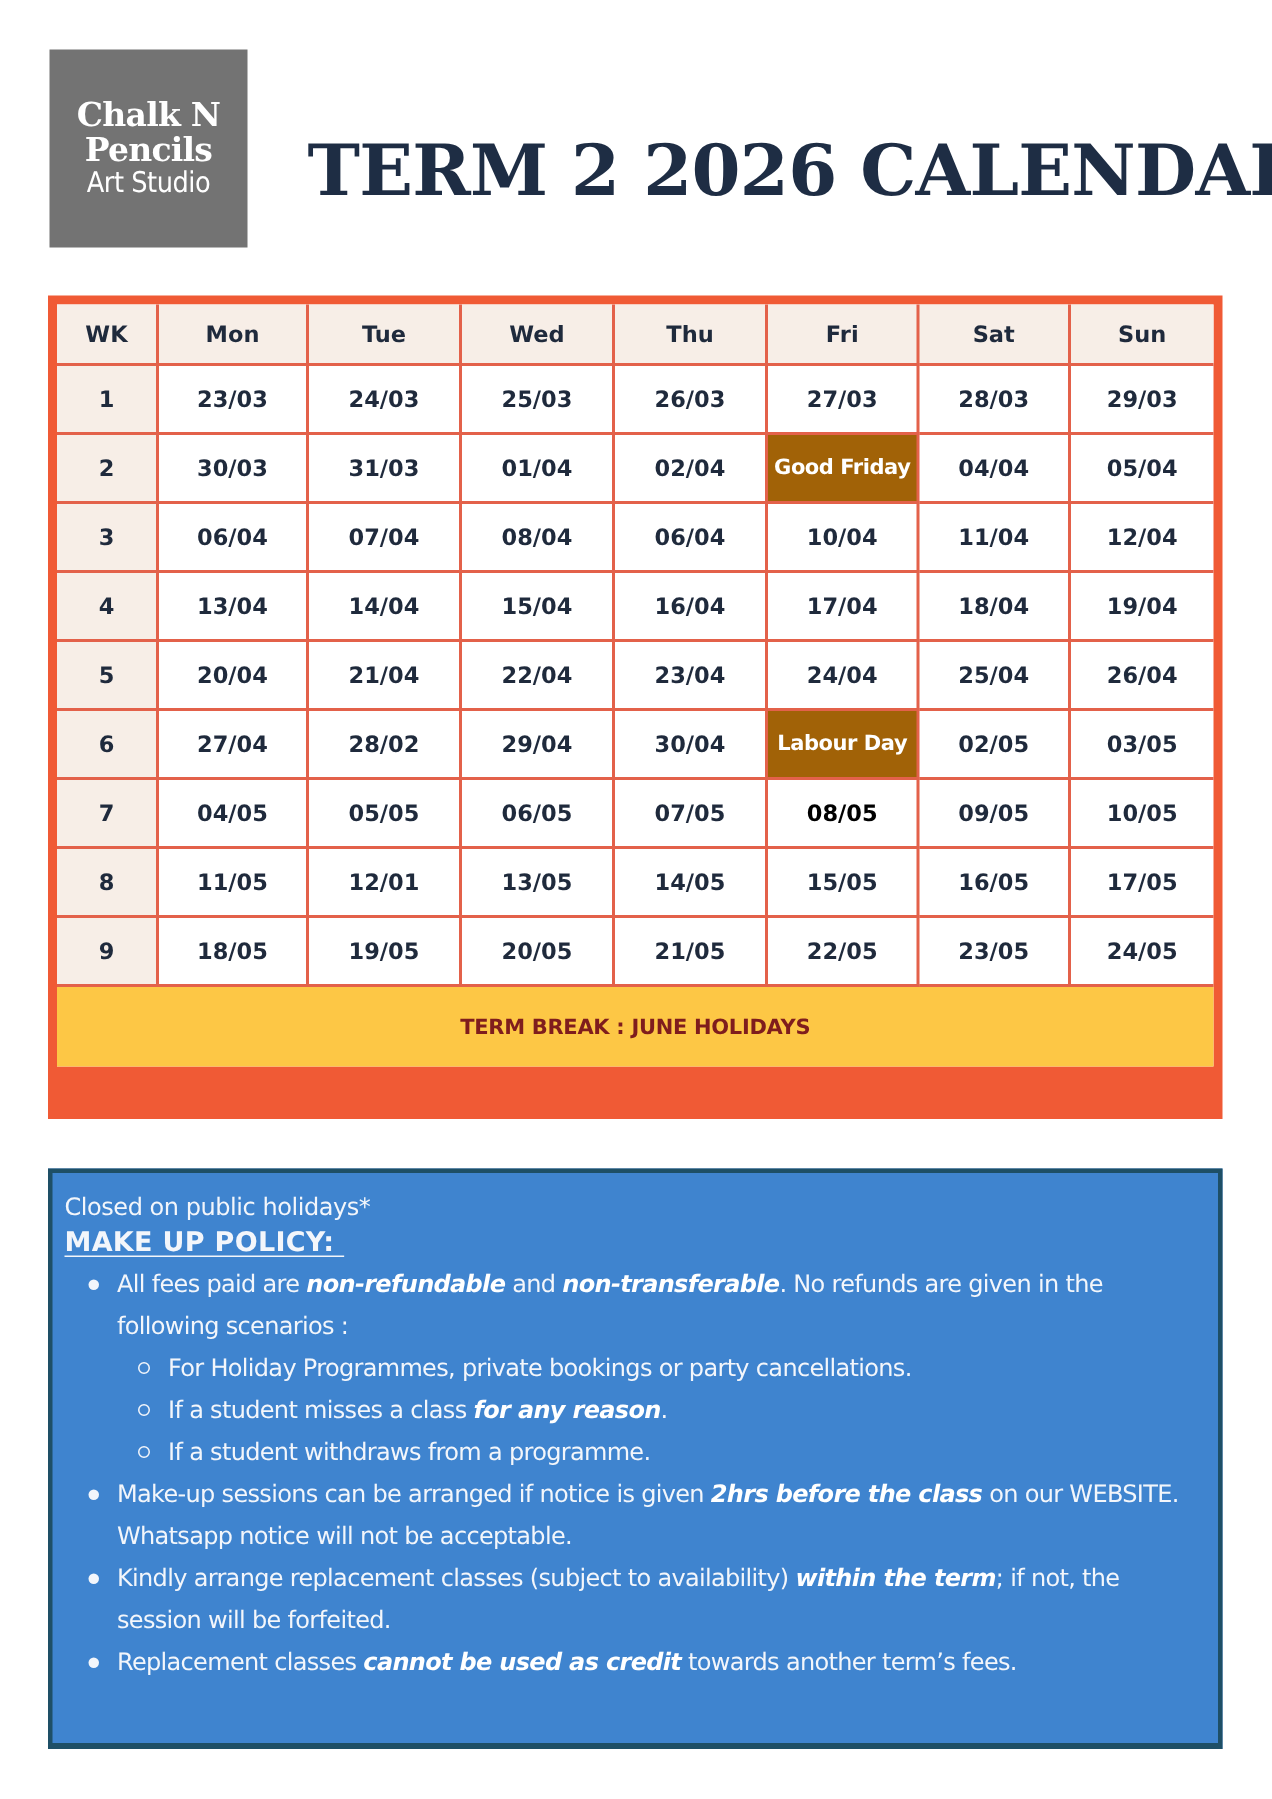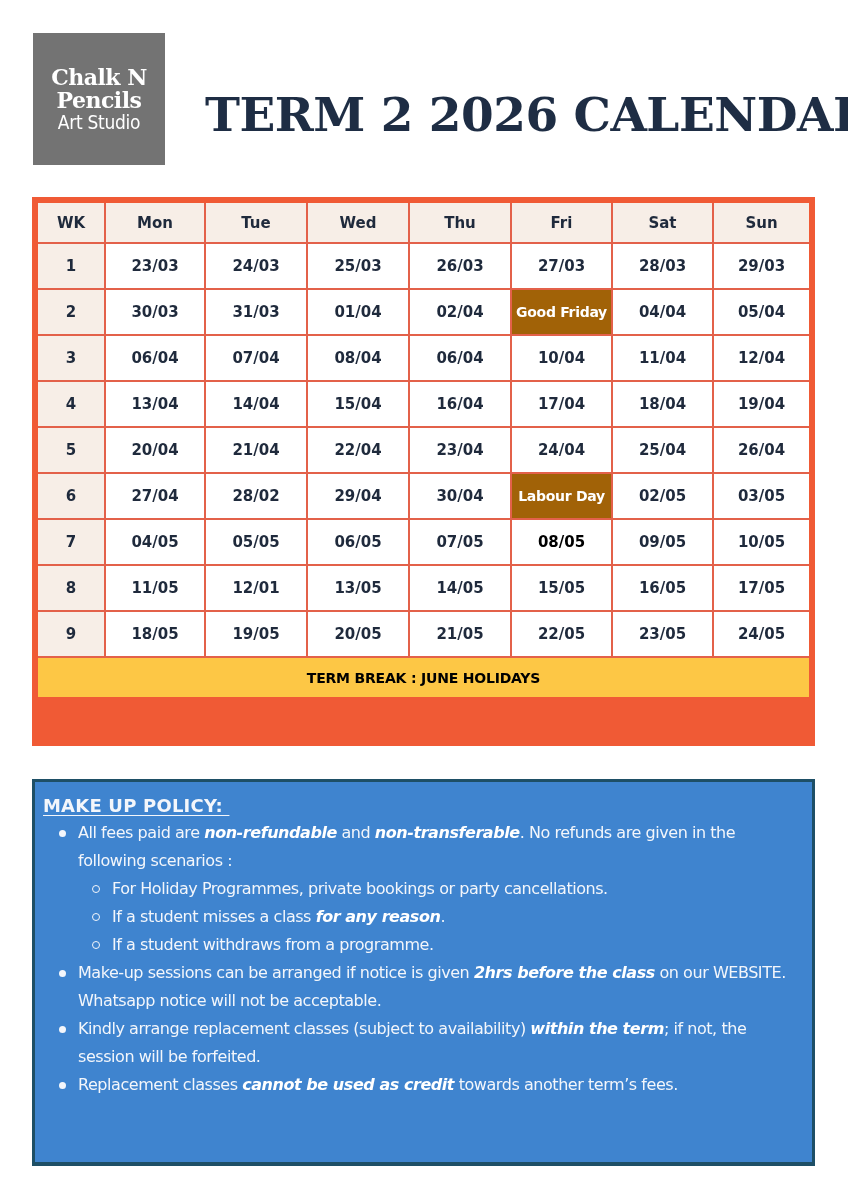--- a/index.html
+++ b/index.html
@@ -42,21 +42,21 @@
     color: #1f2a3c; font-size: 15px; height: 46px; padding: 0;
   }
   .cal-table tr:first-child th { border-top: none; margin-left: 20px; }
   .cal-table th:first-child, .cal-table td:first-child { border-left: none; }
   .cal-table th:last-child, .cal-table td:last-child { border-right: none; }
   .cal-table th { background: #f7eee7; height: 40px; font-size: 15px; }
   .cal-table td.wk { background: #f7eee7; }
   .cal-table td.holiday { background: #a16207; color: #ffffff; font-size: 14px; line-height: 15px; letter-spacing: -0.3px; }
   .cal-table td.emph { color: #000000; }
   .cal-table td.term-break {
-    background: #fdc745; color: #000000; height: 40px; font-size: 14px; border-bottom: none;
+    background: #fdc745; color: #7f1d1d; height: 54px; font-size: 14px; border-bottom: none;
     letter-spacing: -0.2px;
   }
 
   .policy {
     position: absolute; left: 32px; top: 779px; width: 783px; height: 387px;
     background: #3f84cf; border: 3px solid #1e4f66; border-bottom-width: 4px;
     color: #f3f6fb; padding: 11px 8px 0 8px;
     font-family: "DejaVu Sans", sans-serif; font-size: 16.5px;
   }
   .policy .note { line-height: 23px; font-size: 16px; letter-spacing: -0.3px; }
@@ -212,20 +212,21 @@
       </tbody>
     <tfoot>
       <tr>
         <td colspan="8" class="term-break">TERM BREAK : JUNE HOLIDAYS</td>
       </tr>
     </tfoot>
   </table>
 </div>
 
 <div class="policy">
+  <div class="note">Closed on public holidays*</div>
   <div class="heading">MAKE UP POLICY: </div>
   <ul class="lvl1" id="policy-list">
 
   <li><span>All fees paid are </span><b>non-refundable</b><span> and </span><b>non-transferable</b><span>. No refunds are given in the following scenarios :</span><ul class="lvl2">
           <li><span>For Holiday Programmes, private bookings or party cancellations.</span></li>
           <li><span>If a student misses a class </span><b>for any reason</b><span>.</span></li>
           <li><span>If a student withdraws from a programme.</span></li>
         </ul></li>
       <li><span>Make-up sessions can be arranged if notice is given </span><b>2hrs before the class</b><span> on our WEBSITE. Whatsapp notice will not be acceptable.</span></li>
       <li><span>Kindly arrange replacement classes (subject to availability) </span><b>within the term</b><span>; if not, the session will be forfeited.</span></li>

